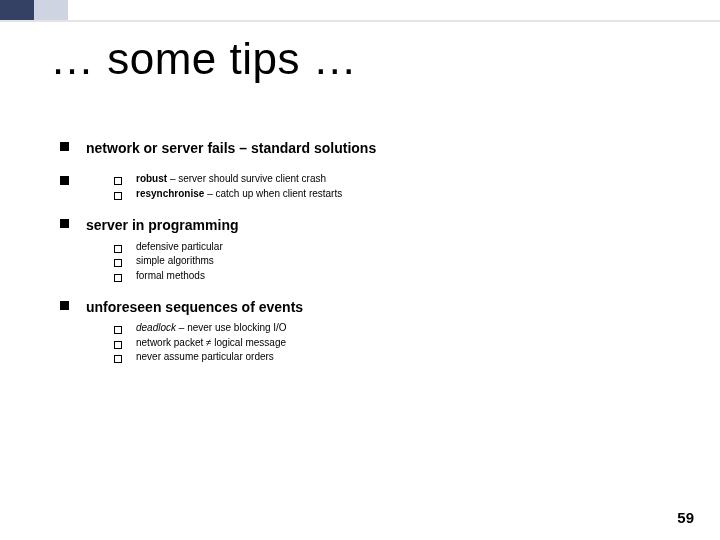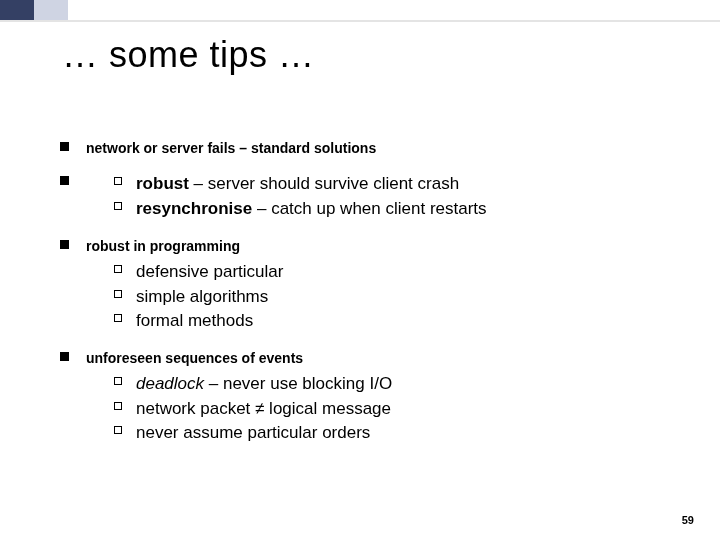--- a/index.html
+++ b/index.html
@@ -38,22 +38,22 @@
     position: absolute;
     top: 20px;
     left: 0;
     width: 720px;
     height: 2px;
     background: #e4e4e4;
   }
   .title {
     position: absolute;
     top: 34px;
-    left: 62px;
-    font-size: 36px;
+    left: 50px;
+    font-size: 44px;
     font-weight: normal;
     letter-spacing: 0.5px;
   }
   .content {
     position: absolute;
     top: 110px;
     left: 60px;
     width: 600px;
     font-size: 14px;
     line-height: 1.45;
@@ -82,21 +82,21 @@
   ul.level2 {
     list-style: none;
     padding: 0;
     margin: 4px 0 0 28px;
     font-weight: normal;
   }
   ul.level2 > li {
     position: relative;
     padding-left: 22px;
     margin: 0;
-    font-size: 17px;
+    font-size: 10px;
   }
   ul.level2 > li::before {
     content: "";
     position: absolute;
     left: 0;
     top: 5px;
     width: 8px;
     height: 8px;
     border: 1px solid #000;
     box-sizing: border-box;
@@ -104,21 +104,21 @@
   .bold-word {
     font-weight: bold;
   }
   .italic-word {
     font-style: italic;
   }
   .slide-number {
     position: absolute;
     right: 26px;
     bottom: 14px;
-    font-size: 11px;
+    font-size: 15px;
     font-weight: bold;
     font-family: Arial, Helvetica, sans-serif;
   }
 </style>
 </head>
 <body>
 
 <div class="deco">
   <div class="dark"></div>
   <div class="light"></div>
@@ -132,21 +132,21 @@
     <li>
       <span>network or server fails – standard solutions</span>
     </li>
     <li>
       <ul class="level2">
         <li><span class="bold-word">robust</span><span> – server should survive client crash</span></li>
         <li><span class="bold-word">resynchronise</span><span> – catch up when client restarts</span></li>
       </ul>
     </li>
     <li>
-      <span>robust in programming</span>
+      <span>server in programming</span>
       <ul class="level2">
         <li><span>defensive particular</span></li>
         <li><span>simple algorithms</span></li>
         <li><span>formal methods</span></li>
       </ul>
     </li>
     <li>
       <span>unforeseen sequences of events</span>
       <ul class="level2">
         <li><span class="italic-word">deadlock</span><span> – never use blocking I/O</span></li>

